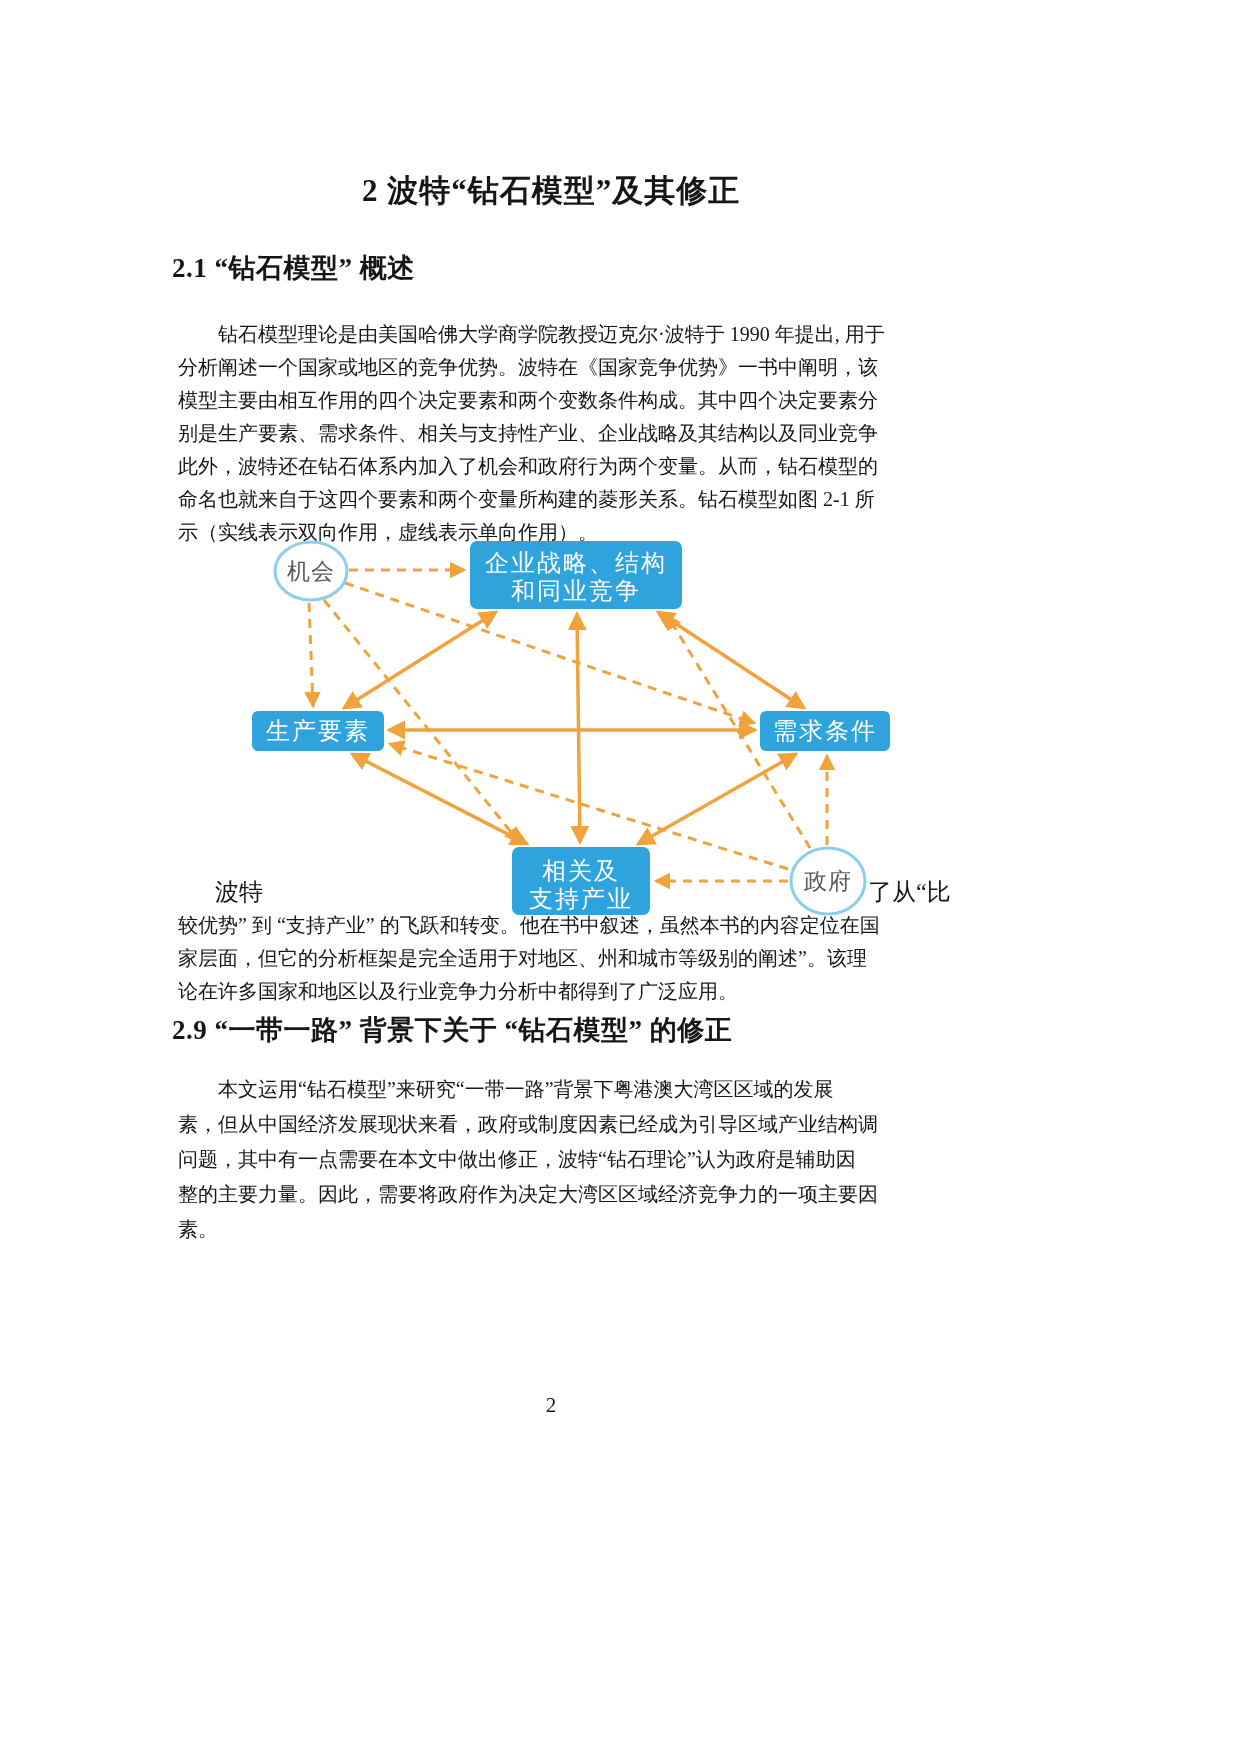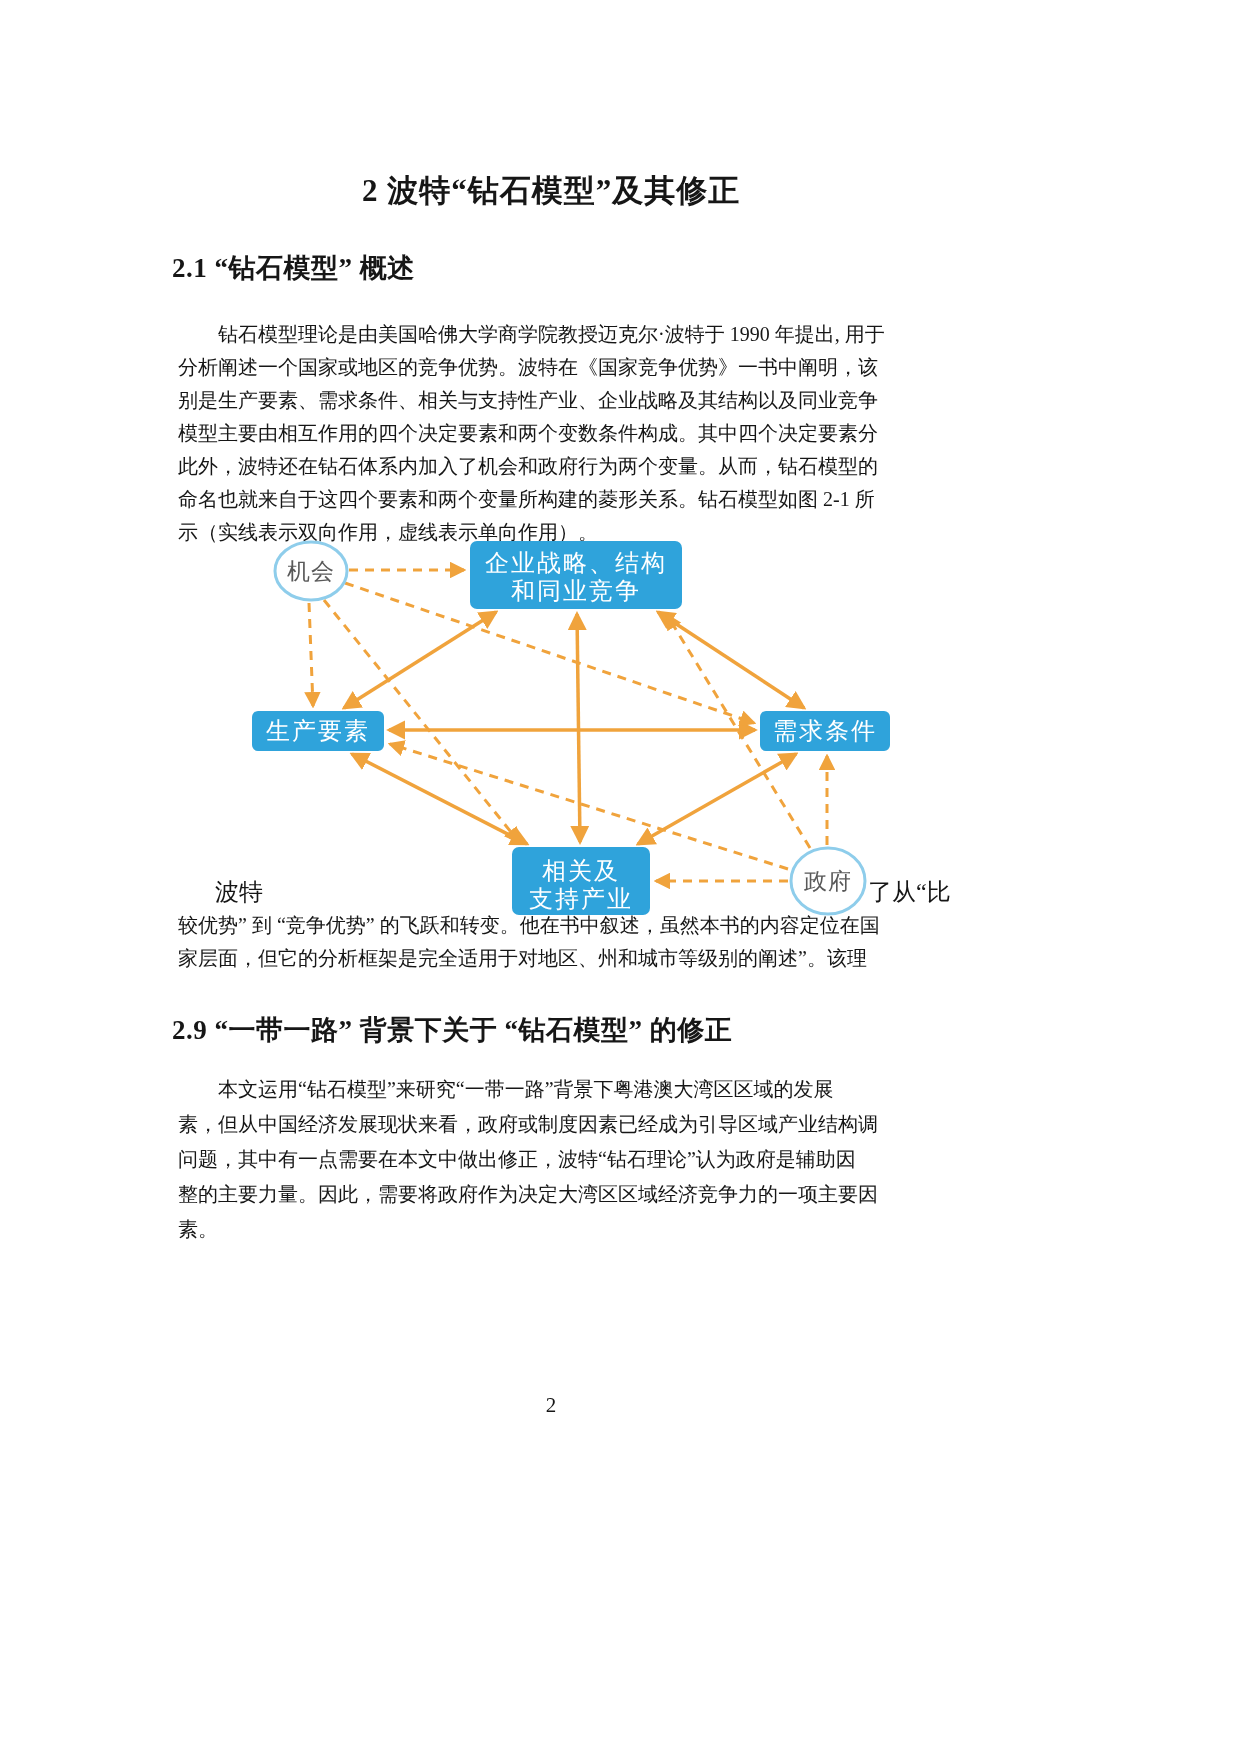--- a/index.html
+++ b/index.html
@@ -34,32 +34,33 @@
 
 <div class="page">
 
   <div class="abs doc-title">2 波特“钻石模型”及其修正</div>
 
   <div class="abs sec-heading" style="top:250px;text-align:center;">2.1 “钻石模型” 概述</div>
 
   <div class="abs para" style="top:318px;">
       <div class="line">钻石模型理论是由美国哈佛大学商学院教授迈克尔·波特于 1990 年提出, 用于</div>
       <div class="line">分析阐述一个国家或地区的竞争优势。波特在《国家竞争优势》一书中阐明，该</div>
+      <div class="line">模型主要由相互作用的四个决定要素和两个变数条件构成。其中四个决定要素分</div>
       <div class="line">别是生产要素、需求条件、相关与支持性产业、企业战略及其结构以及同业竞争</div>
-      <div class="line">模型主要由相互作用的四个决定要素和两个变数条件构成。其中四个决定要素分</div>
       <div class="line">此外，波特还在钻石体系内加入了机会和政府行为两个变量。从而，钻石模型的</div>
       <div class="line">命名也就来自于这四个要素和两个变量所构建的菱形关系。钻石模型如图 2-1 所</div>
       <div class="line">示（实线表示双向作用，虚线表示单向作用）。</div>
     </div>
 
   <div class="abs under-figure postfig-line1" style="top:876px; left:215px;text-align:center;">波特</div>
   <div class="abs under-figure postfig-line1" style="top:876px; left:868px;">了从“比</div>
   <div class="abs under-figure para no-indent" style="top:909px;">
-      <div class="line">较优势” 到 “竞争优势” 的飞跃和转变。他在书中叙述，虽然本书的内容定位在国</div>
+      <div class="line">较优势” 到 “支持产业” 的飞跃和转变。他在书中叙述，虽然本书的内容定位在国</div>
       <div class="line">家层面，但它的分析框架是完全适用于对地区、州和城市等级别的阐述”。该理</div>
+      <div class="line">论在许多国家和地区以及行业竞争力分析中都得到了广泛应用。</div>
     </div>
 
   <div class="abs figure-wrap">
     <svg width="700" height="420" viewBox="0 0 700 420">
       <defs>
         <marker id="ah" viewBox="0 0 10 10" refX="8.5" refY="5" markerWidth="5.5" markerHeight="5.5" orient="auto-start-reverse">
           <path d="M0,0 L10,5 L0,10 z" fill="#f0a33c"></path>
         </marker>
       </defs>
 

